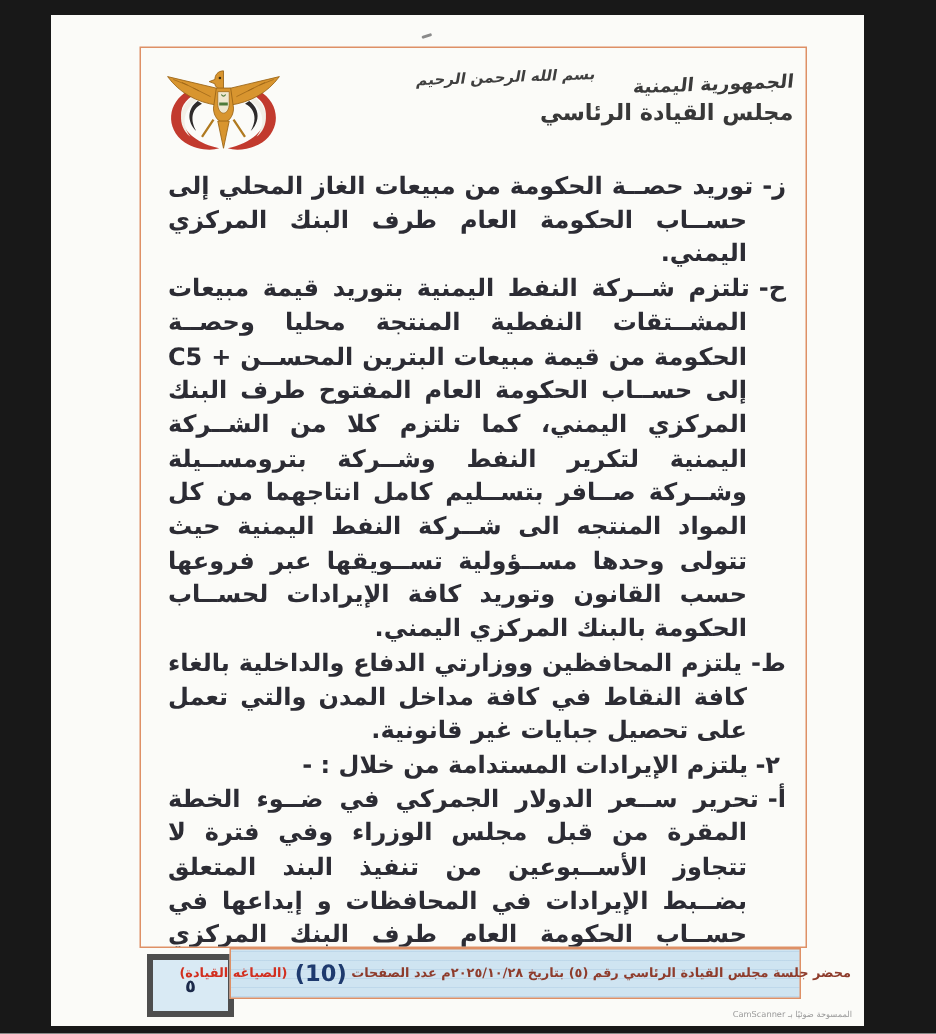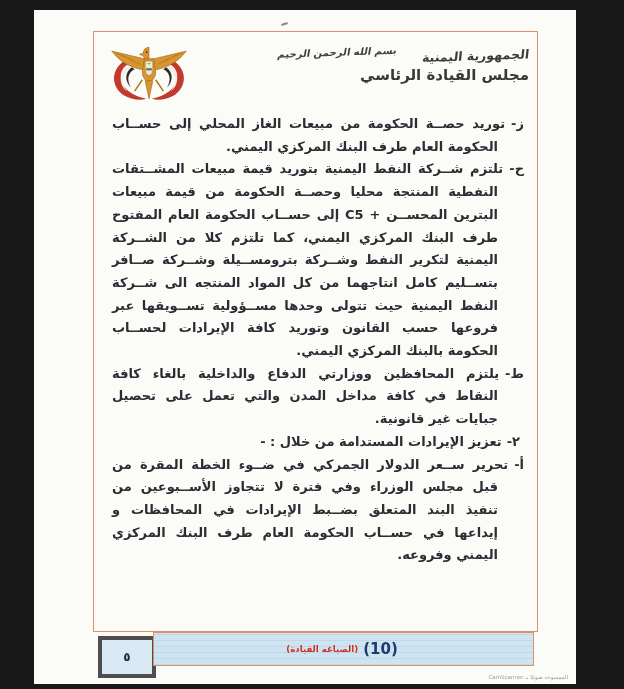--- a/index.html
+++ b/index.html
@@ -30,21 +30,21 @@
   .titles{position:absolute;left:339px;top:16px;width:96px;text-align:center;direction:rtl;}
   .republic{
     font-size:12.5px;font-weight:bold;color:#3a3a3a;white-space:nowrap;
     transform:skewX(-8deg) rotate(-2deg);display:block;
   }
   .council{font-size:15px;font-weight:bold;color:#383838;display:block;margin-top:3px;white-space:nowrap;}
   
   .body{
     direction:rtl;text-align:justify;
     padding:3px 13px 0 18px;
-    font-size:13px;line-height:22.7px;font-weight:bold;color:#2c2c34;
+    font-size:16px;line-height:22.7px;font-weight:bold;color:#2c2c34;
   }
   .li{padding-right:26px;text-indent:-26px;margin:0;}
   .li .marker{margin-left:6px;}
   .heading{padding-right:4px;text-indent:0;}
   .heading .marker{margin-left:5px;}
   
   .pagenum{
     position:absolute;left:64px;top:626px;width:50px;height:34px;
     border:4px solid #4e4e4e;background:#d9eaf4;
     display:flex;align-items:center;justify-content:center;
@@ -108,30 +108,31 @@
         <span class="republic">الجمهورية اليمنية</span>
         <span class="council">مجلس القيادة الرئاسي</span>
       </div>
     </div>
 
     <div class="body">
       <div class="li"><span class="marker">ز-</span><span>توريد حصــة الحكومة من مبيعات الغاز المحلي إلى حســاب الحكومة العام طرف البنك المركزي اليمني.</span></div>
       <div class="li"><span class="marker">ح-</span><span>تلتزم شــركة النفط اليمنية بتوريد قيمة مبيعات المشــتقات النفطية المنتجة محليا وحصــة الحكومة من قيمة مبيعات البترين المحســن + C5 إلى حســاب الحكومة العام المفتوح طرف البنك المركزي اليمني، كما تلتزم كلا من الشــركة اليمنية لتكرير النفط وشــركة بترومســيلة وشــركة صــافر بتســليم كامل انتاجهما من كل المواد المنتجه الى شــركة النفط اليمنية حيث تتولى وحدها مســؤولية تســويقها عبر فروعها حسب القانون وتوريد كافة الإيرادات لحســاب الحكومة بالبنك المركزي اليمني.</span></div>
       <div class="li"><span class="marker">ط-</span><span>يلتزم المحافظين ووزارتي الدفاع والداخلية بالغاء كافة النقاط في كافة مداخل المدن والتي تعمل على تحصيل جبايات غير قانونية.</span></div>
 
-      <div class="li heading"><span class="marker">٢-</span><span>تعزيز الإيرادات المستدامة من خلال : -</span></div>
+      <div class="li heading"><span class="marker">٢-</span><span>يلتزم الإيرادات المستدامة من خلال : -</span></div>
 
       <div class="li"><span class="marker">أ-</span><span>تحرير ســعر الدولار الجمركي في ضــوء الخطة المقرة من قبل مجلس الوزراء وفي فترة لا تتجاوز الأســبوعين من تنفيذ البند المتعلق بضــبط الإيرادات في المحافظات و إيداعها في حســاب الحكومة العام طرف البنك المركزي اليمني وفروعه.</span></div>
 
     </div>
   </div>
 
   <div class="pagenum">
     <span>٥</span>
   </div>
 
   <div class="recordbar">
+    <span>محضر جلسة مجلس القيادة الرئاسي رقم (٥) بتاريخ ٢٠٢٥/١٠/٢٨م عدد الصفحات</span>
     <span class="pages">(10)</span>
     <span class="final">(الصياغه القيادة)</span>
   </div>
 
   <div class="camscanner">الممسوحة ضوئيًا بـ CamScanner</div>
 </div>
 
 </body></html>

